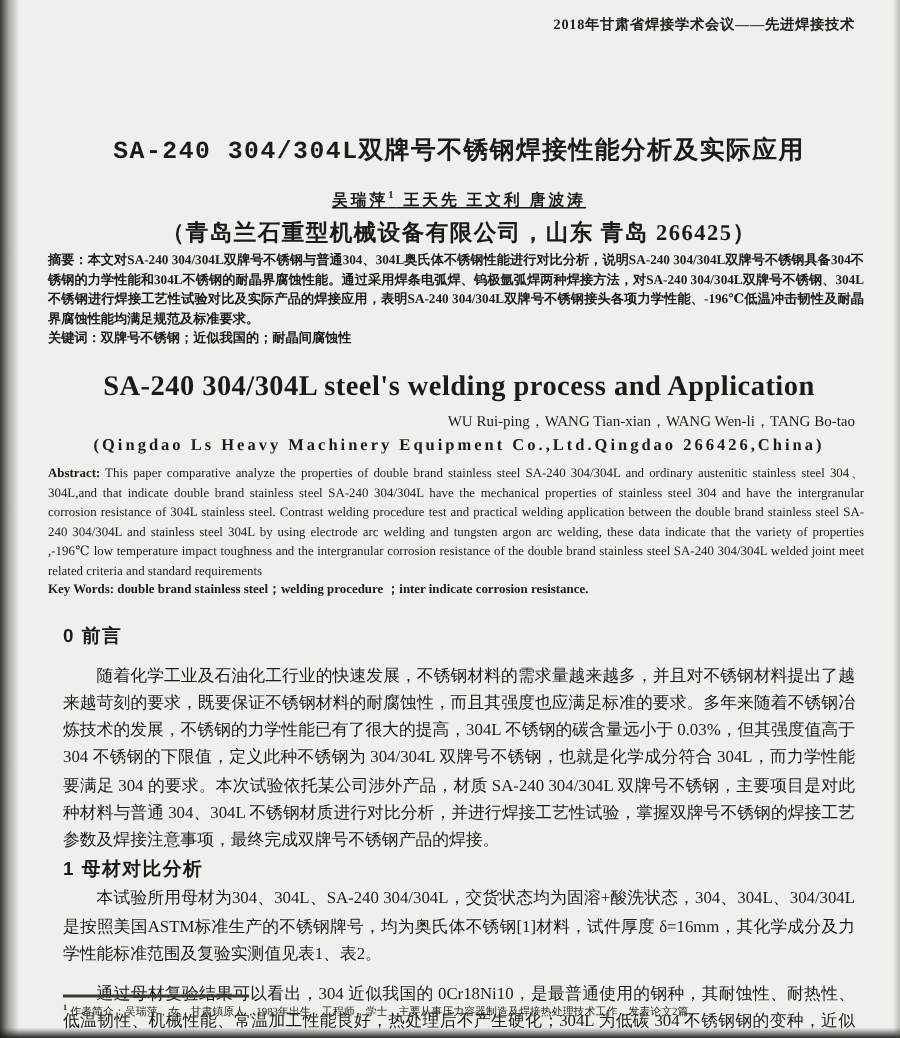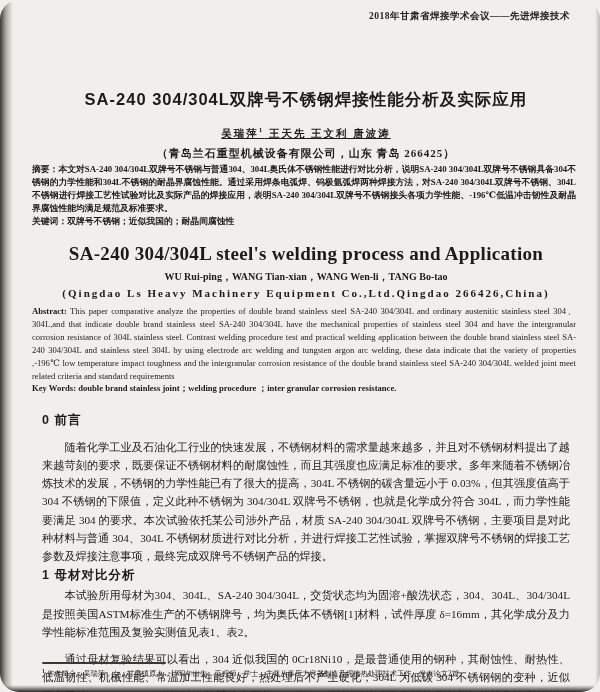--- a/index.html
+++ b/index.html
@@ -1,15 +1,15 @@
 <!DOCTYPE html>
 <html><head>
 <meta charset="utf-8">
 <style>
-  * { margin:0; padding:0; box-sizing:border-box;border-radius:19px; }
+  * { margin:0; padding:0; box-sizing:border-box; }
   html,body { width:600px; height:692px; }
   body {
     position:relative;
     background:#f1efeb;
     overflow:hidden;
     font-family:"Liberation Serif","DejaVu Serif",serif;
     color:#1d1b18;
   }
   .scan-left {
     position:absolute; left:0; top:0; bottom:0; width:13px; z-index:9;
@@ -29,55 +29,55 @@
     text-align:right;
     font-size:9.5px; font-weight:bold;
     letter-spacing:.5px;
     color:#23211e;
   }
 
   .title-cn {
     margin-top:66px;
     text-align:center;
     font-size:16.5px; font-weight:bold;
-    font-family:Liberation Sans, sans-serif;
+    font-family:Liberation Mono, monospace;
     letter-spacing:1px;
   }
   .authors-cn {
     margin-top:15px; text-align:center;
     font-size:10.5px; font-weight:bold;
     letter-spacing:2px;
     text-decoration:underline;
   }
   .authors-cn sup { font-size:7px; }
   .affil-cn {
     margin-top:5px; text-align:center;
-    font-size:11px; font-weight:bold;
+    font-size:15px; font-weight:bold;
     letter-spacing:1px;
   }
 
   .abstract-cn {
     margin:2px -6px 0 -10px;
     font-size:8.8px; font-weight:bold;
     line-height:1.5;
     text-align:justify;
   }
   .keywords-cn {
     margin:1px -6px 0 -10px;
     font-size:8.8px; font-weight:bold;
   }
 
   .title-en {
     margin-top:15px; text-align:center;
     font-size:19px; font-weight:bold;
     letter-spacing:.3px;
   }
   .authors-en {
-    margin-top:5px; text-align:center;
-    font-size:10px; font-weight:bold;
+    margin-top:5px; text-align:right;
+    font-size:10px; font-weight:normal;
   }
   .affil-en {
     margin-top:3px; text-align:center;
     font-size:11px; font-weight:bold;
     letter-spacing:2px;
   }
   .abstract-en {
     margin:6px -6px 0 -10px;
     font-size:8.6px; line-height:1.5;
     text-align:justify;
@@ -136,21 +136,21 @@
   <div class="keywords-cn"><span class="lbl">关键词：</span><span>双牌号不锈钢；近似我国的；耐晶间腐蚀性</span></div>
 
   <div class="title-en">SA-240 304/304L steel's welding process and Application</div>
 
   <div class="authors-en">WU Rui-ping，WANG Tian-xian，WANG Wen-li，TANG Bo-tao</div>
 
   <div class="affil-en">(Qingdao Ls Heavy Machinery Equipment Co.,Ltd.Qingdao 266426,China)</div>
 
   <div class="abstract-en"><span class="lbl">Abstract:</span><span> This paper comparative analyze the properties of double brand stainless steel SA-240 304/304L and ordinary austenitic stainless steel 304、304L,and that indicate double brand stainless steel SA-240 304/304L have the mechanical properties of stainless steel 304 and have the intergranular corrosion resistance of 304L stainless steel. Contrast welding procedure test and practical welding application between the double brand stainless steel SA-240 304/304L and stainless steel 304L by using electrode arc welding and tungsten argon arc welding, these data indicate that the variety of properties ,-196℃ low temperature impact toughness and the intergranular corrosion resistance of the double brand stainless steel SA-240 304/304L welded joint meet related criteria and standard requirements</span></div>
 
-  <div class="keywords-en"><span class="lbl">Key Words:</span><span> double brand stainless joint；welding procedure ；inter granular corrosion resistance.</span></div>
+  <div class="keywords-en"><span class="lbl">Key Words:</span><span> double brand stainless steel；welding procedure ；inter indicate corrosion resistance.</span></div>
 
   <div class="sec-heading">0 前言</div>
   <div class="para">随着化学工业及石油化工行业的快速发展，不锈钢材料的需求量越来越多，并且对不锈钢材料提出了越来越苛刻的要求，既要保证不锈钢材料的耐腐蚀性，而且其强度也应满足标准的要求。多年来随着不锈钢冶炼技术的发展，不锈钢的力学性能已有了很大的提高，304L 不锈钢的碳含量远小于 0.03%，但其强度值高于 304 不锈钢的下限值，定义此种不锈钢为 304/304L 双牌号不锈钢，也就是化学成分符合 304L，而力学性能要满足 304 的要求。本次试验依托某公司涉外产品，材质 SA-240 304/304L 双牌号不锈钢，主要项目是对此种材料与普通 304、304L 不锈钢材质进行对比分析，并进行焊接工艺性试验，掌握双牌号不锈钢的焊接工艺参数及焊接注意事项，最终完成双牌号不锈钢产品的焊接。</div>
 
   <div class="sec-heading second">1 母材对比分析</div>
   <div class="para tight">本试验所用母材为304、304L、SA-240 304/304L，交货状态均为固溶+酸洗状态，304、304L、304/304L是按照美国ASTM标准生产的不锈钢牌号，均为奥氏体不锈钢[1]材料，试件厚度 δ=16mm，其化学成分及力学性能标准范围及复验实测值见表1、表2。</div>
   <div class="para">通过母材复验结果可以看出，304 近似我国的 0Cr18Ni10，是最普通使用的钢种，其耐蚀性、耐热性、低温韧性、机械性能、常温加工性能良好，热处理后不产生硬化；304L 为低碳 304 不锈钢钢的变种，近似于我国的 00Cr19Ni10，耐蚀性在普通状态下与 304 相似，但较低的碳含量使其具有良好的抗晶间腐蚀性能[4]；304 的抗拉强度较 304L 抗拉强度高约 80Mpa，其力学性能良好，而 304L 碳含量较低于 304 不锈钢约 0.05%，说明 304L 具有良好的抗晶界腐蚀性能。</div>
 
   <div class="footnote">
     <div class="footnote-rule"></div>

